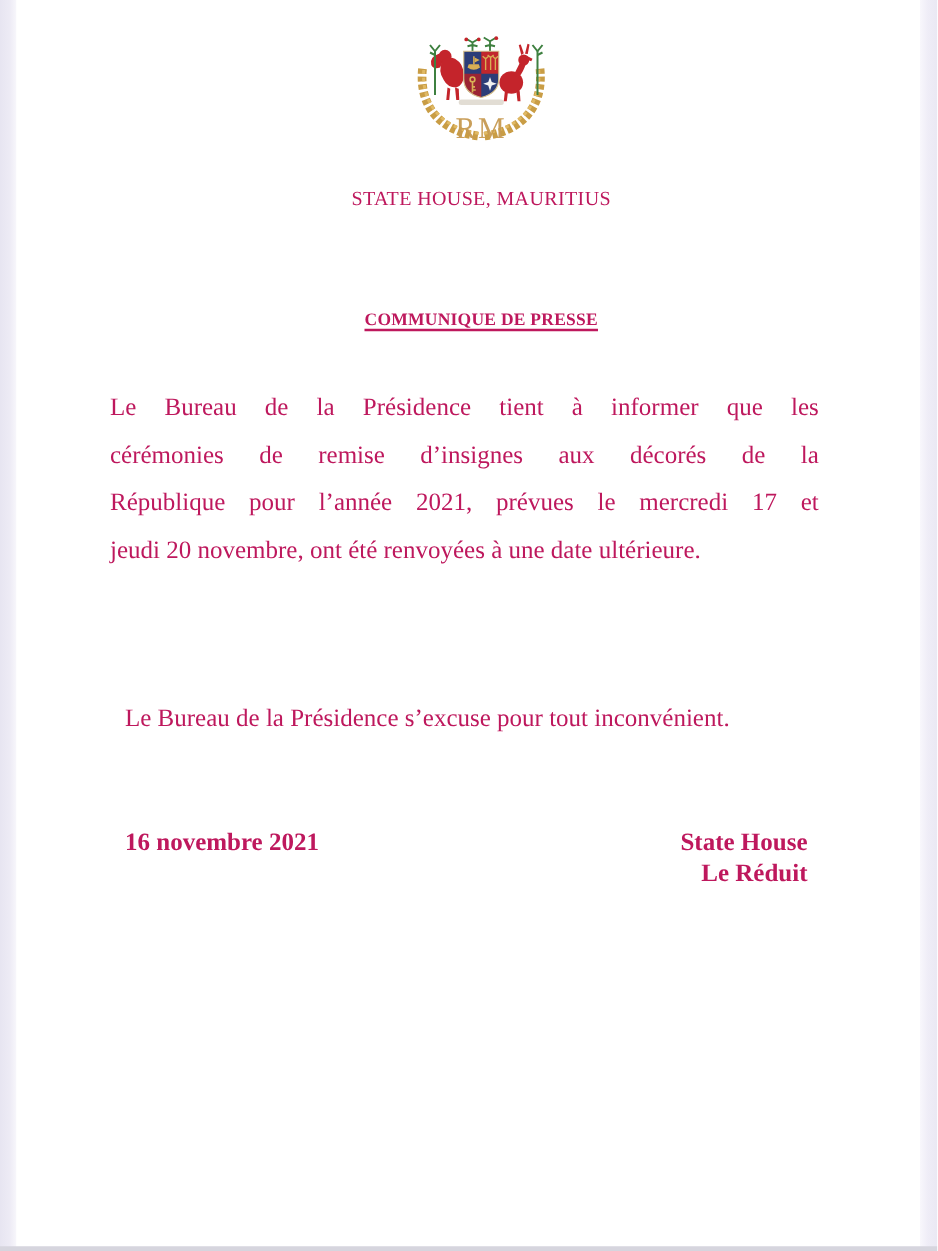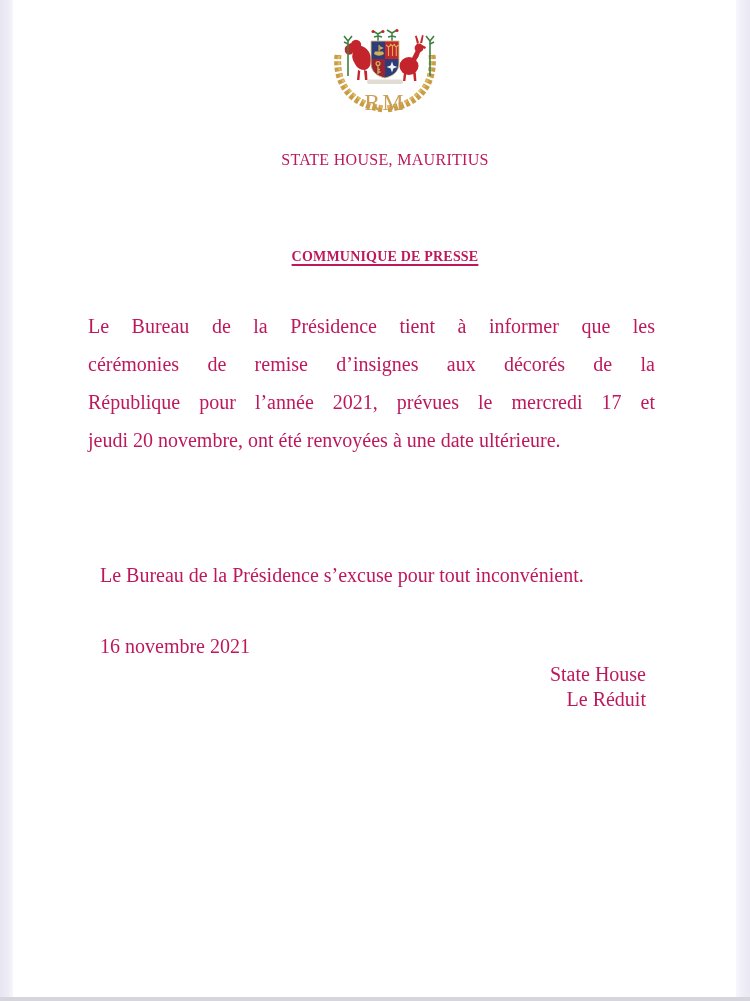--- a/index.html
+++ b/index.html
@@ -16,22 +16,22 @@
   .edge-bottom{position:absolute;left:0;top:997px;width:750px;height:4px;background:#d6d5de;}
   .centerline{position:absolute;left:20px;width:730px;text-align:center;}
   .org-name{top:117px;font-size:20px;font-weight:bold;line-height:24px;letter-spacing:0.2px;}
   .org-sub{top:152px;font-size:16px;font-weight:normal;line-height:16px;letter-spacing:0.3px;}
   .doc-title{top:244px;font-size:14px;font-weight:bold;line-height:26px;
     text-decoration:underline;text-decoration-thickness:2px;text-underline-offset:3px;letter-spacing:0.2px;}
   .para1{position:absolute;left:88px;top:307px;width:567px;font-size:20px;}
   .para1 .bline{line-height:38px;height:38px;white-space:nowrap;}
   .para1 .bline.just{text-align:justify;text-align-last:justify;white-space:normal;}
   .para2{position:absolute;left:100px;top:516px;width:580px;font-size:20px;line-height:38px;margin-top:40px;}
-  .footer-date{position:absolute;left:100px;top:634px;font-size:20px;font-weight:normal;line-height:25px;}
-  .footer-place{position:absolute;right:104px;top:662px;font-size:20px;font-weight:normal;line-height:25px;text-align:right;}
+  .footer-date{position:absolute;left:100px;top:662px;font-size:20px;font-weight:bold;line-height:25px;}
+  .footer-place{position:absolute;right:104px;top:662px;font-size:20px;font-weight:bold;line-height:25px;text-align:right;}
   .emblem{position:absolute;left:331px;top:28px;width:108px;height:86px;}
 </style>
 </head>
 <body>
 
 <div class="sheet">
 
   <div class="edge-left"></div>
   <div class="edge-right"></div>
   <div class="edge-bottom"></div>

